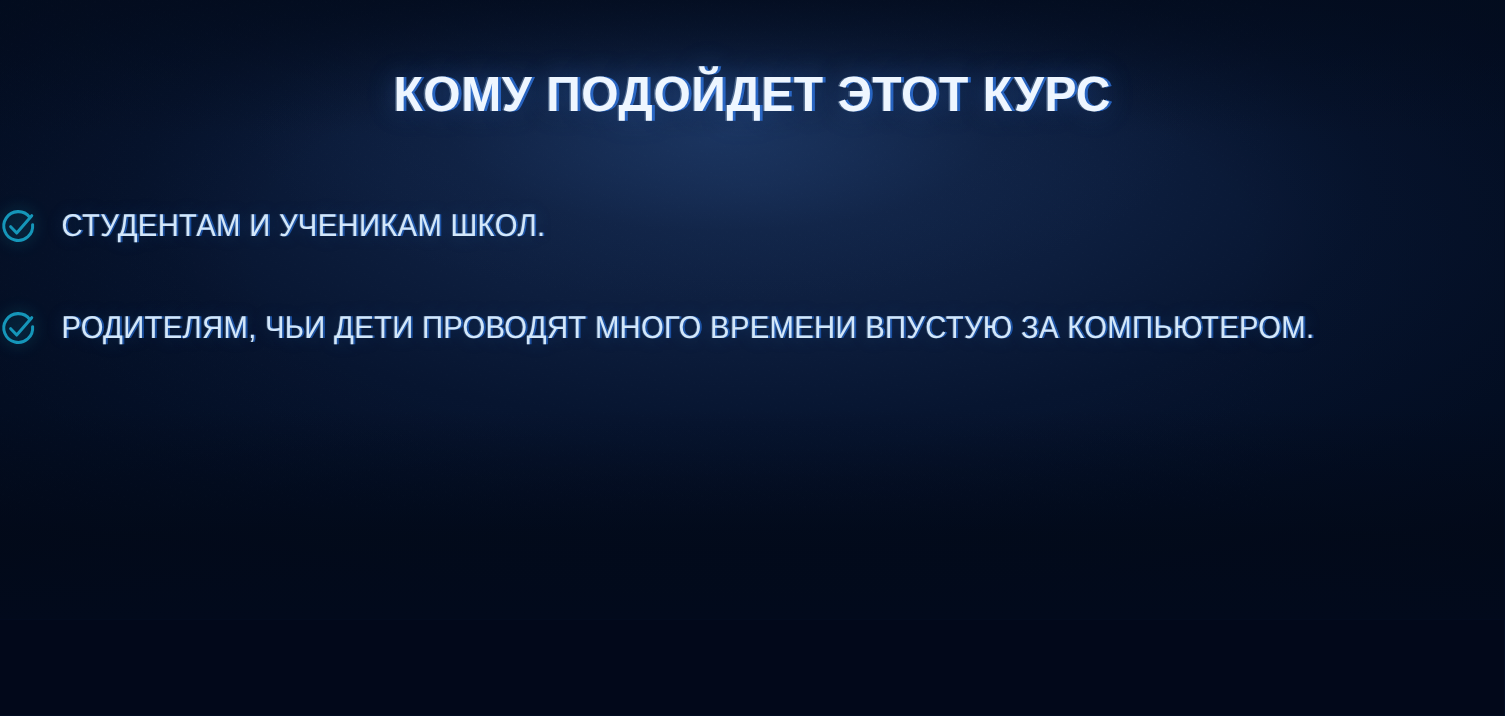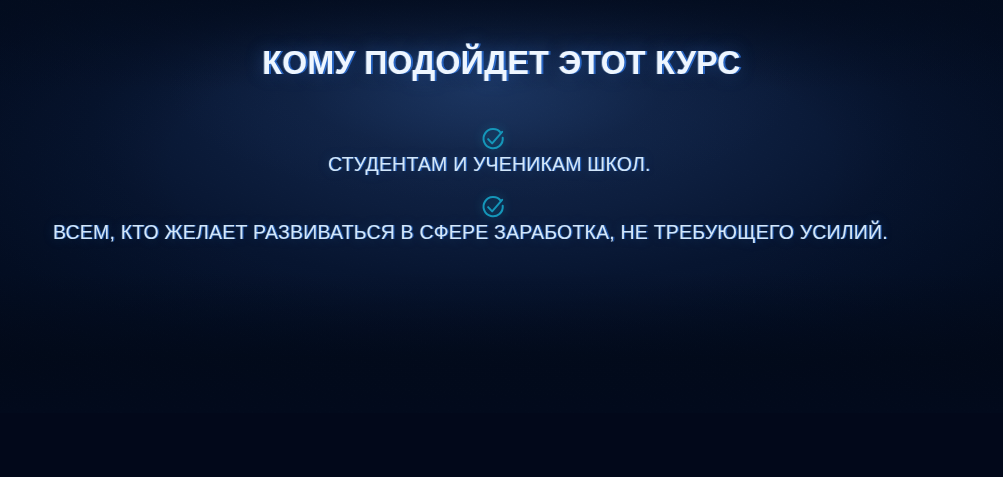--- a/index.html
+++ b/index.html
@@ -90,25 +90,23 @@
   .checklist {
     position: absolute;
     top: 132px;
     left: 0;
     width: 100%;
   }
 
   .list-item {
     display: flex;
     align-items: center;
-    justify-content: center;
     height: 38px;
     margin-bottom: 30px;
     white-space: nowrap;
-    flex-direction: column;
   }
   .list-item:last-child { margin-bottom: 0; }
 
   .check-icon {
     flex: 0 0 auto;
     width: 25px;
     height: 25px;
     margin-right: 16px;
     display: block;
     filter: drop-shadow(0 0 5px rgba(20,150,185,0.45));
@@ -148,25 +146,25 @@
 
       <div class="list-item">
         <svg class="check-icon" viewBox="0 0 26 26">
           <path d="M20.6 6.1 A10 10 0 1 0 22.6 11.2" fill="none" stroke="#1596b9" stroke-width="2.1" stroke-linecap="round"></path>
           <path d="M7.4 12.6 L11.6 17.0 L22.0 5.0" fill="none" stroke="#1596b9" stroke-width="2.1" stroke-linecap="round" stroke-linejoin="round"></path>
         </svg>
         <span class="item-label">СТУДЕНТАМ И УЧЕНИКАМ ШКОЛ.</span>
       </div>
 
 
-
-
       <div class="list-item">
         <svg class="check-icon" viewBox="0 0 26 26">
           <path d="M20.6 6.1 A10 10 0 1 0 22.6 11.2" fill="none" stroke="#1596b9" stroke-width="2.1" stroke-linecap="round"></path>
           <path d="M7.4 12.6 L11.6 17.0 L22.0 5.0" fill="none" stroke="#1596b9" stroke-width="2.1" stroke-linecap="round" stroke-linejoin="round"></path>
         </svg>
-        <span class="item-label">ВСЕМ, КТО ЖЕЛАЕТ РАЗВИВАТЬСЯ В СФЕРЕ ЗАРАБОТКА, НЕ ТРЕБУЮЩЕГО УСИЛИЙ.</span>
+        <span class="item-label">РОДИТЕЛЯМ, ЧЬИ ДЕТИ ПРОВОДЯТ МНОГО ВРЕМЕНИ ВПУСТУЮ ЗА КОМПЬЮТЕРОМ.</span>
       </div>
+
+
 
     </div>
   </div>
 </div>
 
 </body></html>

